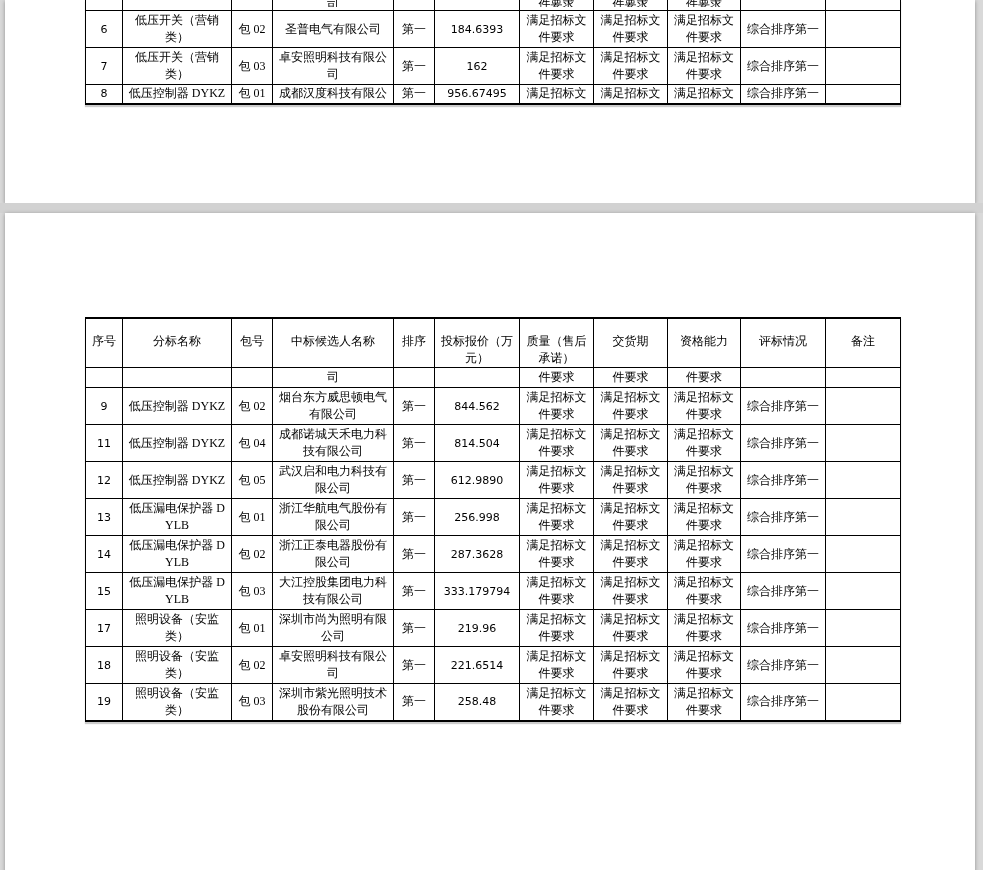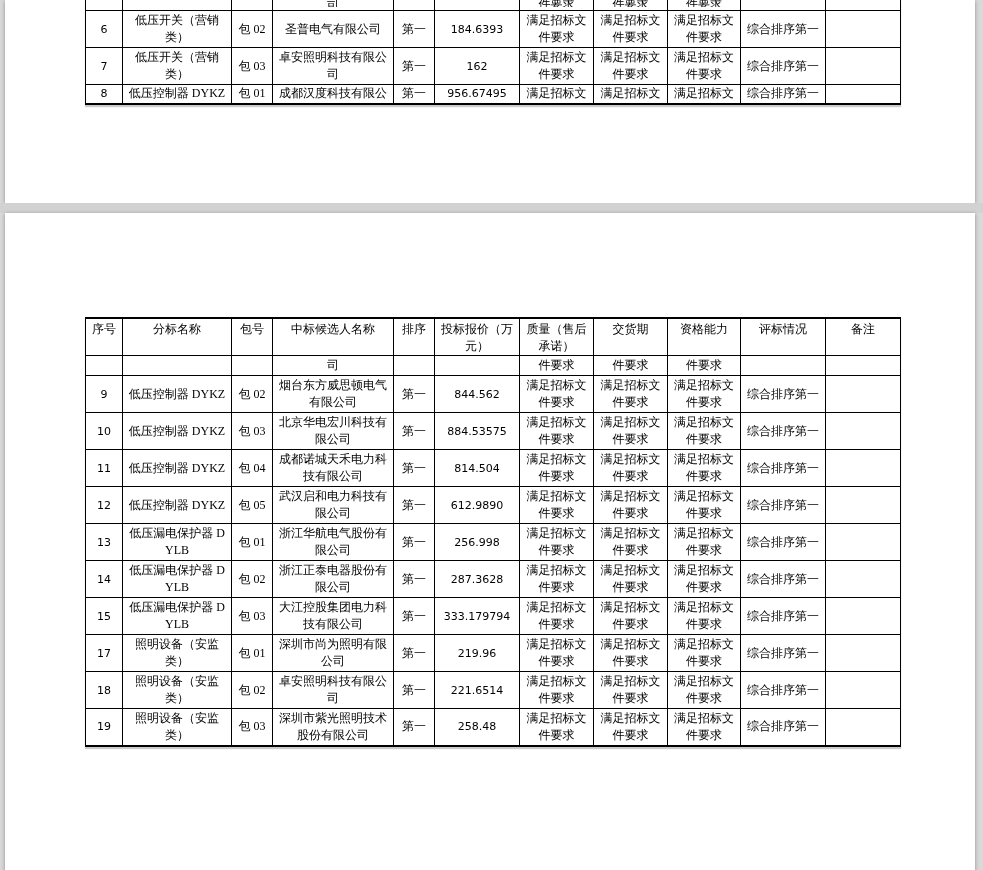--- a/index.html
+++ b/index.html
@@ -37,21 +37,21 @@
     vertical-align:middle;
     padding:0 2px;
     line-height:17px;
     font-weight:normal;
     overflow:hidden;
     word-break:break-all;
   }
   #t1{margin-top:0;border-bottom:2px solid #000;box-shadow:0 2px 1px rgba(0,0,0,0.2);}
   #t2{margin-top:104px;border-top:2px solid #000;border-bottom:2px solid #000;box-shadow:0 2px 1px rgba(0,0,0,0.2);}
   #t2 thead tr{height:35px;}
-  #t2 thead th{vertical-align:top;padding-top:2px;}
+  #t2 thead th{vertical-align:top;padding-top:14px;}
   #t2 tbody tr.data-row{height:37px;}
   #t1 tbody tr.data-row{height:37px;}
   #t1 tr.row-single{height:19px;}
   tr.carry-row{height:20px;}
   tr.carry-row td{line-height:15px;}
   tr.partial-row td{height:10px;padding:0;border-top:none;}
   tr.partial-row .clip{
     height:10px;overflow:hidden;line-height:15px;margin-top:-6px;text-align:center;
   }
   .c-lot{padding:0;}
@@ -199,33 +199,20 @@
           <td class="c-cand">烟台东方威思顿电气有限公司</td>
           <td>第一</td>
           <td class="num">844.562</td>
           <td class="c-meet">满足招标文件要求</td>
           <td class="c-meet">满足招标文件要求</td>
           <td class="c-meet">满足招标文件要求</td>
           <td>综合排序第一</td>
           <td></td>
         </tr>
         <tr class="data-row">
-          <td class="num">10</td>
-          <td class="c-lot">低压控制器 DYKZ</td>
-          <td>包 03</td>
-          <td class="c-cand">北京华电宏川科技有限公司</td>
-          <td>第一</td>
-          <td class="num">884.53575</td>
-          <td class="c-meet">满足招标文件要求</td>
-          <td class="c-meet">满足招标文件要求</td>
-          <td class="c-meet">满足招标文件要求</td>
-          <td>综合排序第一</td>
-          <td></td>
-        </tr>
-        <tr class="data-row">
           <td class="num">11</td>
           <td class="c-lot">低压控制器 DYKZ</td>
           <td>包 04</td>
           <td class="c-cand">成都诺城天禾电力科技有限公司</td>
           <td>第一</td>
           <td class="num">814.504</td>
           <td class="c-meet">满足招标文件要求</td>
           <td class="c-meet">满足招标文件要求</td>
           <td class="c-meet">满足招标文件要求</td>
           <td>综合排序第一</td>

